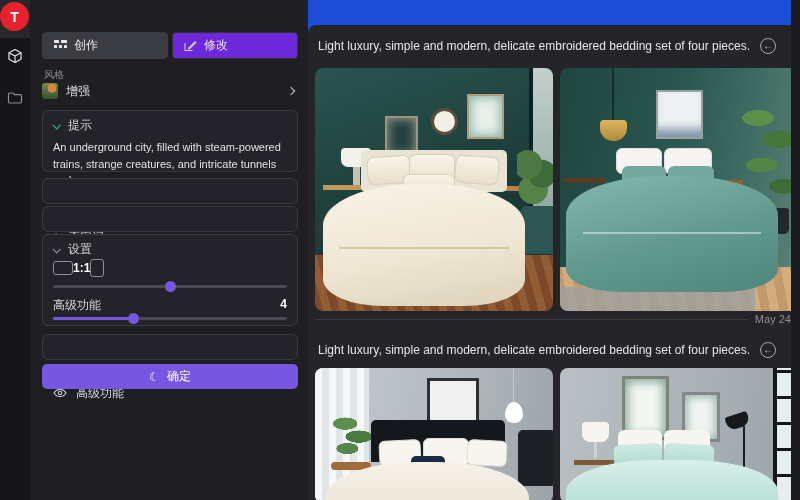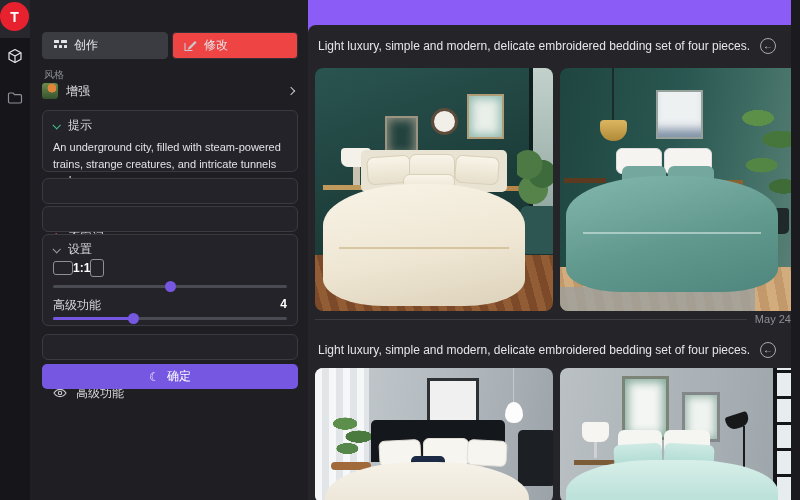--- a/index.html
+++ b/index.html
@@ -12,21 +12,21 @@
   .rail-top { position:absolute; left:0; top:0; width:30px; height:38px; background:#27272d; }
   .avatar { position:absolute; left:0; top:2px; width:29px; height:29px; border-radius:50%;
             background:#e8212e; color:#fff; font-size:14px; font-weight:bold;
             display:flex; align-items:center; justify-content:center; }
   .rail-ic { position:absolute; left:7px; width:16px; height:16px; }
 
   
   .panel { position:absolute; left:30px; top:0; width:278px; height:500px; background:#1e1e23; z-index:5; }
   .tabs { position:absolute; left:12px; top:32px; width:256px; height:27px; display:flex; gap:4px; }
   .tab  { flex:1; height:27px; border-radius:4px; display:flex; align-items:center; gap:7px;
-          padding-left:11px; font-size:12px; color:#e6e6ea; background:#ef4444; border:1px solid #303036; }
+          padding-left:11px; font-size:12px; color:#e6e6ea; background:#6d28d9; border:1px solid #303036; }
   .tab.active { background:#3b3b42; border-color:#3b3b42; }
   .tab svg { width:13px; height:13px; }
 
   .style-label { position:absolute; left:14px; top:68px; font-size:10px; color:#8f8f97; }
   .style-row { position:absolute; left:12px; top:81px; width:256px; height:20px;
                display:flex; align-items:center; gap:8px; font-size:12px; color:#e4e4e8;font-family:Liberation Mono, monospace; }
   .style-thumb { width:16px; height:16px; border-radius:3px;
     background: radial-gradient(circle at 62% 32%, #e0843c 0 29%, rgba(0,0,0,0) 31%),
                 linear-gradient(#6d8c4b,#35522f); }
   .style-row .chev-wrap { margin-left:auto; margin-right:4px; }
@@ -63,21 +63,21 @@
 
   .adv-box { top:334px; height:26px; }
   .eye-ic { width:14px; height:14px; }
 
   .confirm { position:absolute; left:12px; top:364px; width:256px; height:25px; background:#7557e2;
              border:none; border-radius:5px; color:#fff; font-size:12px; font-family:inherit;
              display:flex; align-items:center; justify-content:center; gap:7px; cursor:pointer; }
   .moon { font-size:12px; line-height:1; }
 
   
-  .main { position:absolute; left:308px; top:0; width:492px; height:359px; background:#8b5cf6; }
+  .main { position:absolute; left:308px; top:0; width:492px; height:359px; background:#1d4ed8; }
   .feed { position:absolute; left:0; top:25px; width:492px; height:475px;
           background:#242429; border-top-left-radius:8px; overflow:hidden; }
   .cap-row { position:absolute; left:10px; right:14px; height:18px; display:flex; align-items:center; gap:10px; }
   .cap-text { font-size:12px; color:#e6e6e8; }
   .reuse { width:16px; height:16px; border:1px solid #a9a9b1; border-radius:50%; color:#c9c9cf;
            font-size:10px; line-height:14px; text-align:center; flex:none; }
   .card { position:absolute; width:238px; height:243px; border-radius:8px; overflow:hidden; background:#101314; }
   .date-row { position:absolute; left:7px; right:6px; top:287px; height:14px; display:flex; align-items:center; }
   .date-line { flex:1; height:1px; background:#3c3c43; }
   .date-txt { font-size:11px; color:#8e8e95; margin-left:8px; white-space:nowrap; }

